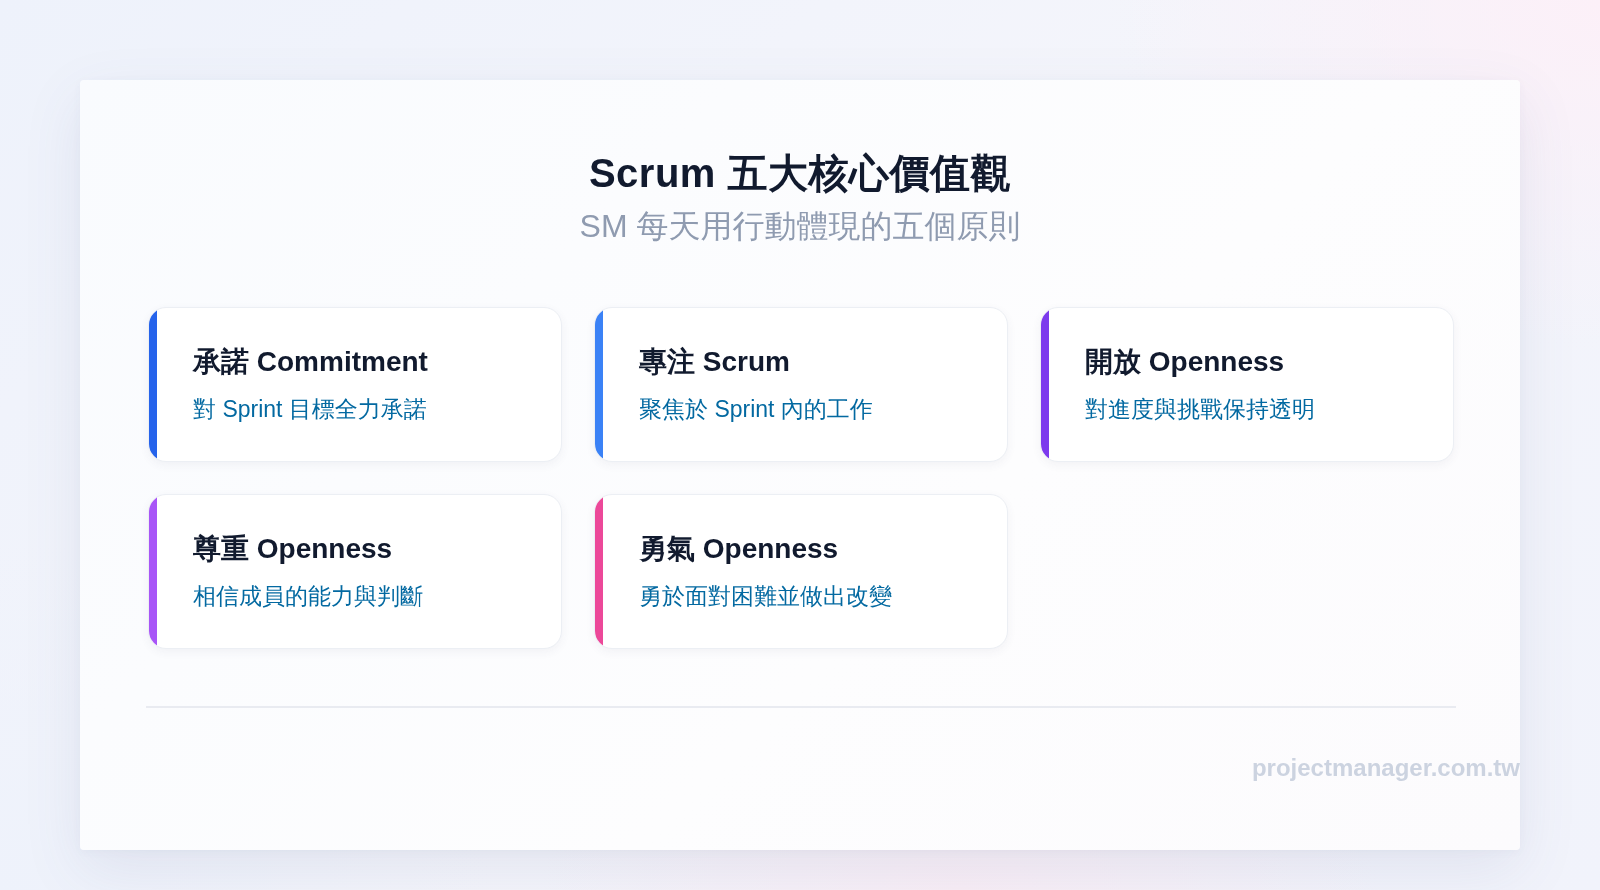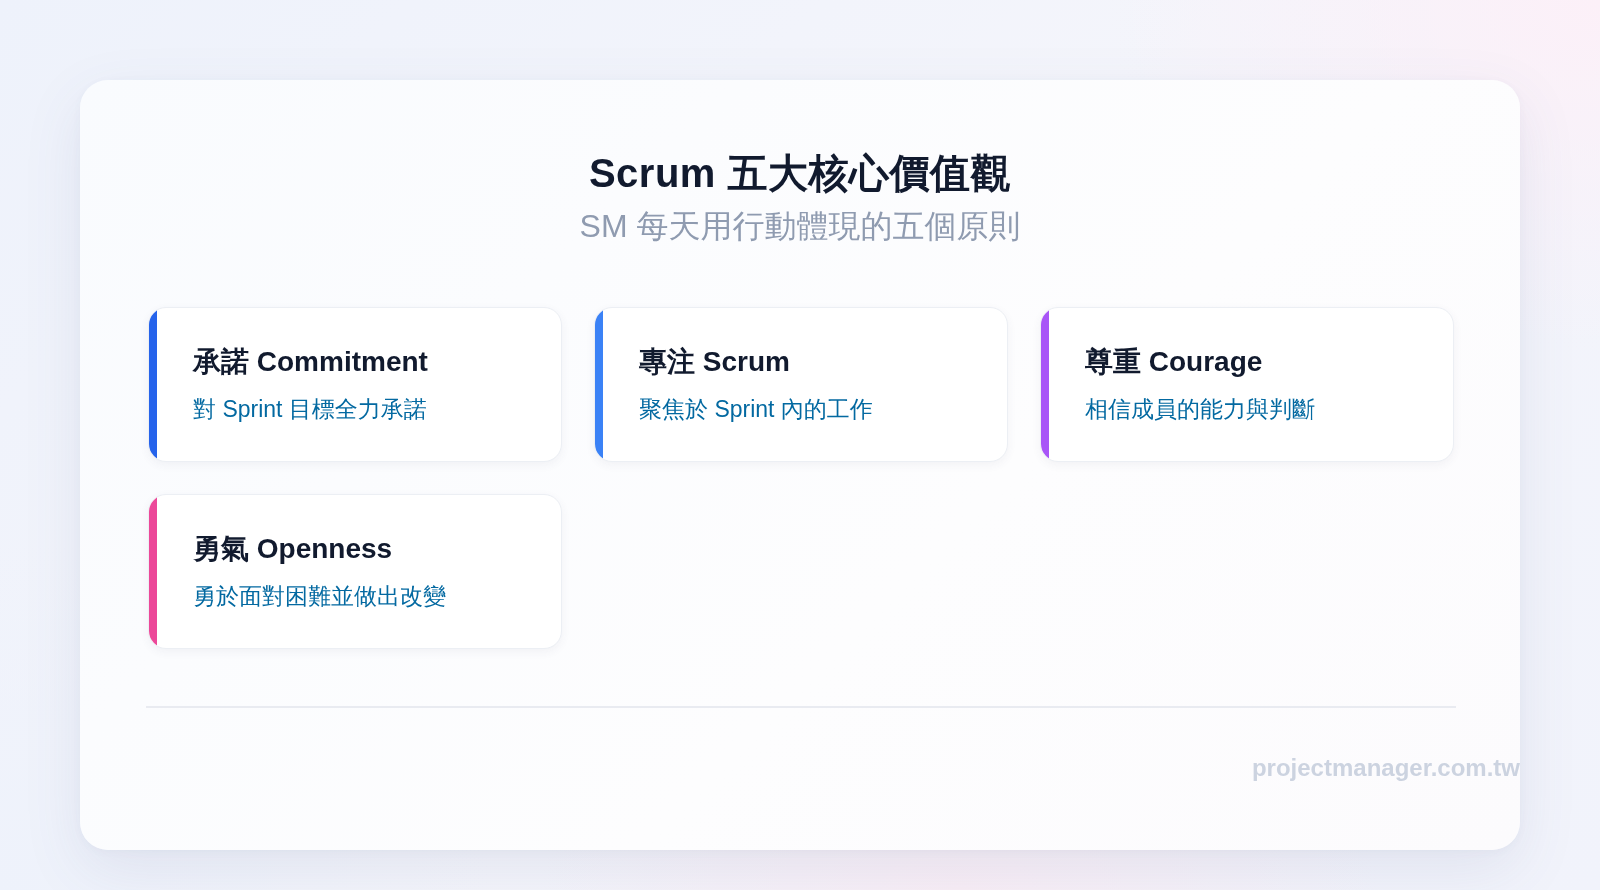--- a/index.html
+++ b/index.html
@@ -11,21 +11,21 @@
         radial-gradient(ellipse 700px 500px at 0% 100%, #eef2fb 0%, rgba(238,242,251,0) 70%),
         radial-gradient(ellipse 600px 300px at 60% 100%, #f8eef6 0%, rgba(248,238,246,0) 70%),
         linear-gradient(135deg, #eef2fb 0%, #f4f5fb 50%, #f1f3fb 100%);
       position: relative;
     }
     .panel {
       position: absolute;
       left: 80px; top: 80px;
       width: 1440px; height: 770px;
       background: linear-gradient(135deg, #f9fbfe 0%, #fdfdfe 60%, #fcfbfd 100%);
-      border-radius: 28px;
+      border-radius: 4px;
       box-shadow: 0 20px 60px rgba(80, 90, 140, 0.10), 0 2px 8px rgba(80, 90, 140, 0.04);
     }
     .header { position: absolute; left: 0; right: 0; top: 68px; text-align: center; }
     .title {
       font-size: 40px; font-weight: 700; color: #111a2e;
       letter-spacing: 0.5px; line-height: 50px;
     }
     .subtitle {
       margin-top: 12px;
       font-size: 32px; color: #8f9bb0; line-height: 32px;
@@ -85,22 +85,27 @@
       <div class="bar" style="background:#2563eb;"></div>
       <div class="name">承諾 Commitment</div>
       <div class="desc">對 Sprint 目標全力承諾</div>
     </div>
     <div class="card">
       <div class="bar" style="background:#3b82f6;"></div>
       <div class="name">專注 Scrum</div>
       <div class="desc">聚焦於 Sprint 內的工作</div>
     </div>
     <div class="card">
+      <div class="bar" style="background:#7c3aed;"></div>
+      <div class="name">開放 Openness</div>
+      <div class="desc">對進度與挑戰保持透明</div>
+    </div>
+    <div class="card">
       <div class="bar" style="background:#a855f7;"></div>
-      <div class="name">尊重 Courage</div>
+      <div class="name">尊重 Openness</div>
       <div class="desc">相信成員的能力與判斷</div>
     </div>
     <div class="card">
       <div class="bar" style="background:#ec4899;"></div>
       <div class="name">勇氣 Openness</div>
       <div class="desc">勇於面對困難並做出改變</div>
     </div>
   </div>
 
   <div class="divider"></div>

